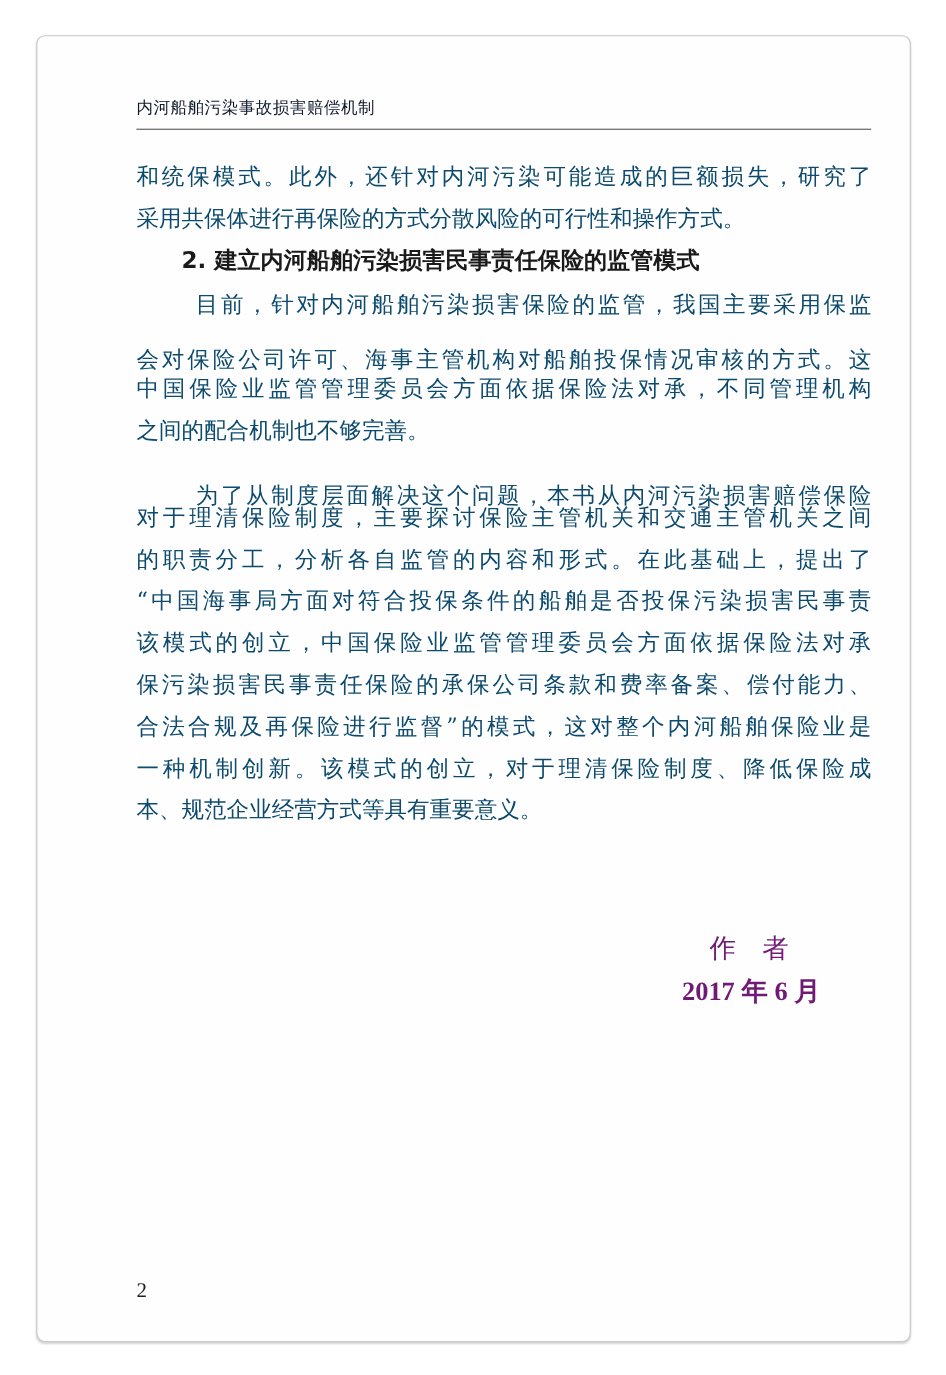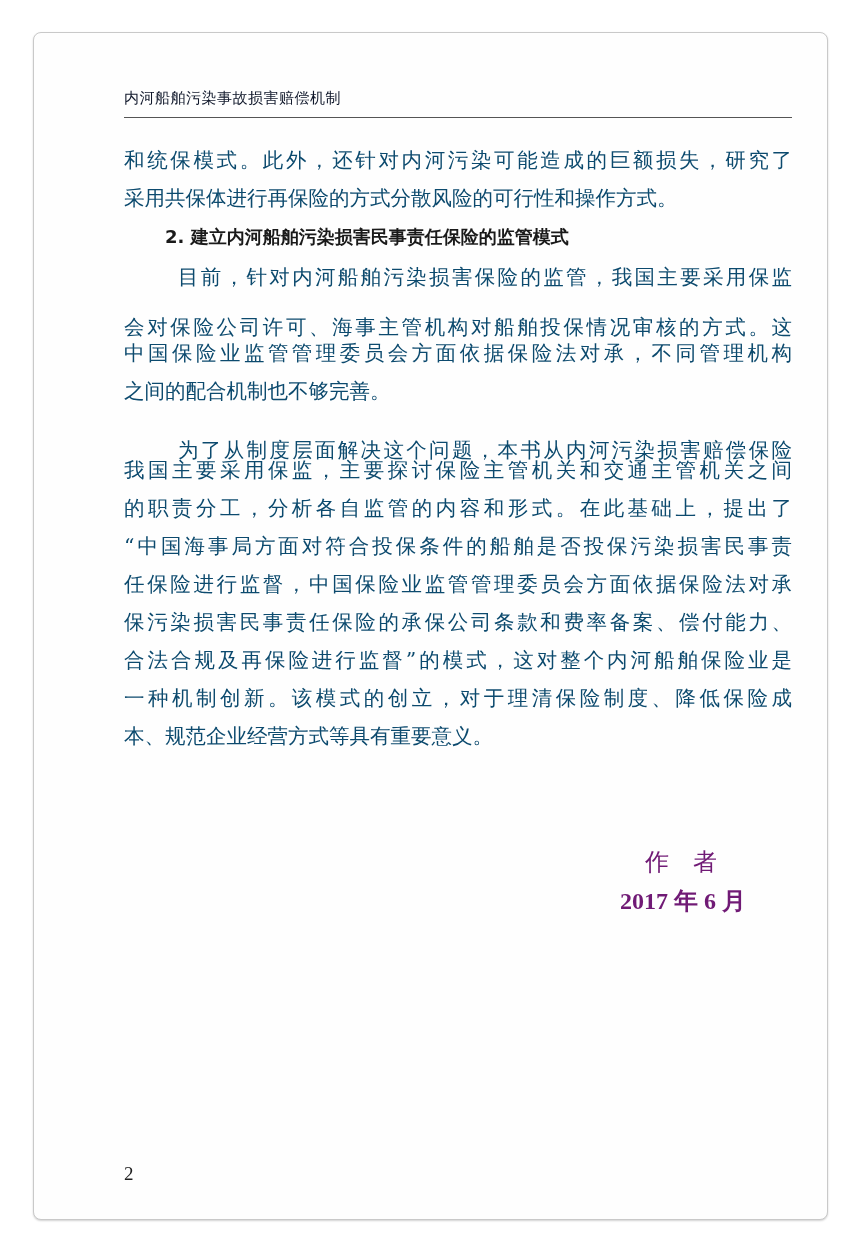--- a/index.html
+++ b/index.html
@@ -18,21 +18,21 @@
   }
   .hr {
     position:absolute; left:74px; top:117px; width:402px; height:1px; background:#555;
   }
   .line {
     position:absolute; left:124px; width:668px; font-size:20.5px; color:#0c4a6e;
     white-space:nowrap; text-align:justify; text-align-last:justify; height:30px; line-height:30px;
   }
   .indent { left:178px; width:614px; }
   .heading {
-    position:absolute; left:165px; font-size:18px; font-weight:bold; color:#1a1a1a;
+    position:absolute; left:165px; font-size:21px; font-weight:bold; color:#1a1a1a;
     font-family:"DejaVu Sans", "Liberation Sans", sans-serif; white-space:nowrap;
     height:30px; line-height:30px;
   }
   .sig {
     position:absolute; font-size:24px; color:#701a75; white-space:nowrap;
   }
   .sig-date { font-weight:bold; font-family:"Liberation Serif", serif; }
   .page-num {
     position:absolute; left:124px; top:1163px; font-size:19px; color:#1e1e1e;
     font-family:"Liberation Serif", serif;
@@ -50,24 +50,24 @@
 <div class="line" style="top:183px;text-align-last:left;">采用共保体进行再保险的方式分散风险的可行性和操作方式。</div>
 
 <div class="heading" style="top:222px;">2. 建立内河船舶污染损害民事责任保险的监管模式</div>
 
 <div class="line indent" style="top:262px;">目前，针对内河船舶污染损害保险的监管，我国主要采用保监</div>
 <div class="line" style="top:312px;">会对保险公司许可、海事主管机构对船舶投保情况审核的方式。这</div>
 <div class="line" style="top:338px;">中国保险业监管管理委员会方面依据保险法对承，不同管理机构</div>
 <div class="line" style="top:376px;text-align-last:left;">之间的配合机制也不够完善。</div>
 
 <div class="line indent" style="top:435px;">为了从制度层面解决这个问题，本书从内河污染损害赔偿保险</div>
-<div class="line" style="top:455px;">我国主要采用保监，主要探讨保险主管机关和交通主管机关之间</div>
+<div class="line" style="top:455px;">对于理清保险制度，主要探讨保险主管机关和交通主管机关之间</div>
 <div class="line" style="top:493px;">的职责分工，分析各自监管的内容和形式。在此基础上，提出了</div>
 <div class="line" style="top:531px;">“中国海事局方面对符合投保条件的船舶是否投保污染损害民事责</div>
-<div class="line" style="top:569px;">任保险进行监督，中国保险业监管管理委员会方面依据保险法对承</div>
+<div class="line" style="top:569px;">该模式的创立，中国保险业监管管理委员会方面依据保险法对承</div>
 <div class="line" style="top:607px;">保污染损害民事责任保险的承保公司条款和费率备案、偿付能力、</div>
 <div class="line" style="top:645px;">合法合规及再保险进行监督”的模式，这对整个内河船舶保险业是</div>
 <div class="line" style="top:683px;">一种机制创新。该模式的创立，对于理清保险制度、降低保险成</div>
 <div class="line" style="top:721px;text-align-last:left;">本、规范企业经营方式等具有重要意义。</div>
 
 <div class="sig" style="left:645px;top:846px;">作　者</div>
 <div class="sig sig-date" style="left:620px;top:885px;">2017 年 6 月</div>
 
 <div class="page-num">2</div>
 

